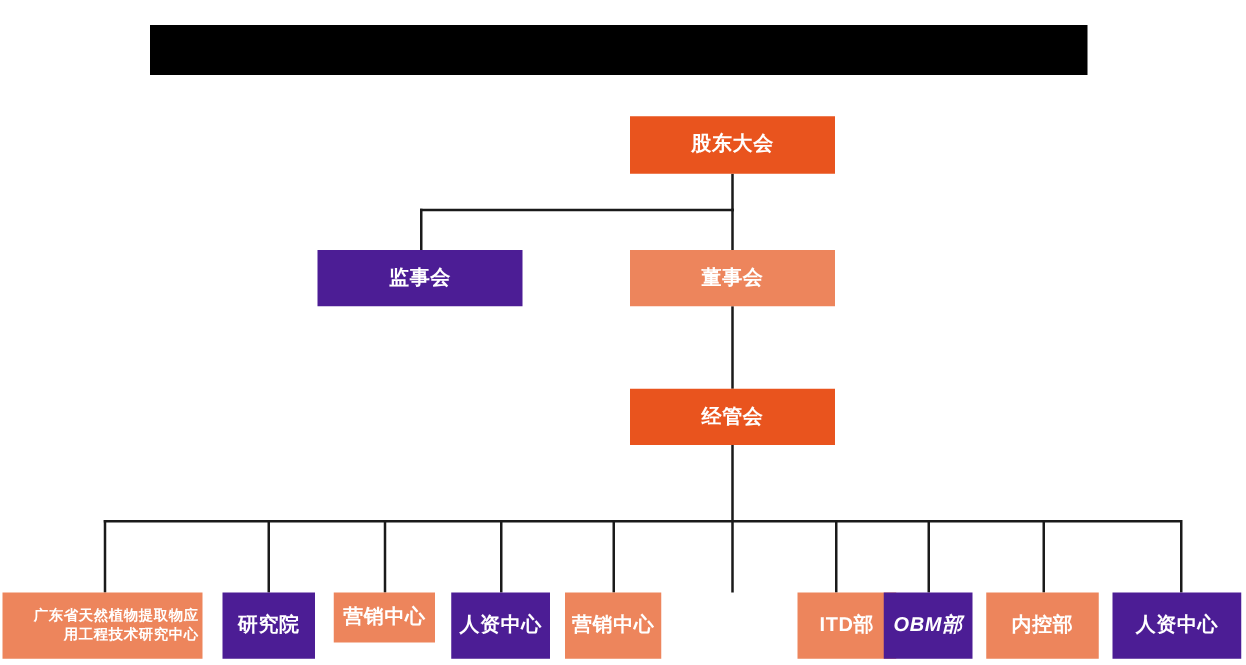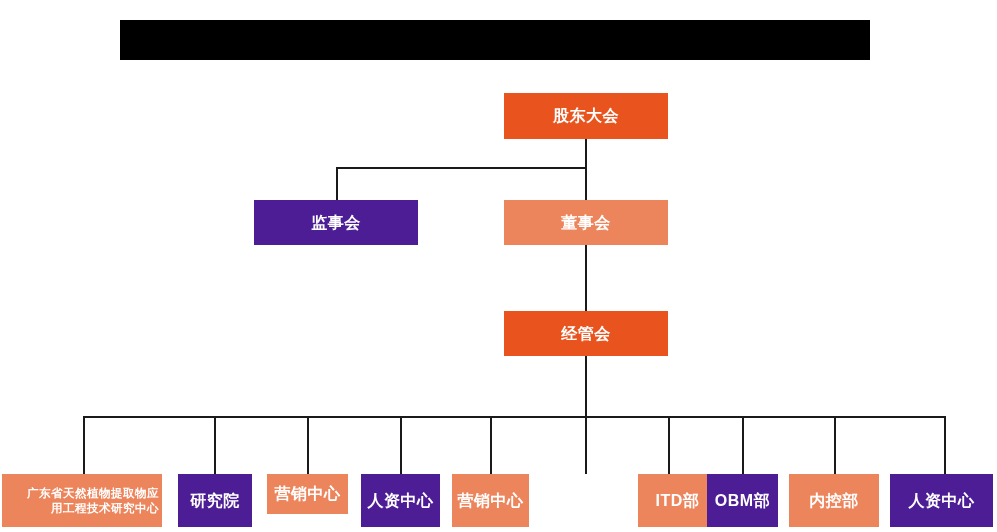--- a/index.html
+++ b/index.html
@@ -124,21 +124,21 @@
 
   <div class="node tone-light size-md" style="left:452px; top:474px; width:77px; height:53px;">
     <span class="lbl">营销中心</span>
   </div>
 
 
   <div class="node tone-light size-md" style="left:638px; top:474px; width:79px; height:53px;">
     <span class="lbl">ITD部</span>
   </div>
 
-  <div class="node tone-dark size-md" style="left:707px; top:474px; width:71px; height:53px;">
+  <div class="node tone-dark size-md" style="left:707px; top:474px; width:71px; height:53px;font-style:italic;">
     <span class="lbl">OBM部</span>
   </div>
 
   <div class="node tone-light size-md" style="left:789px; top:474px; width:90px; height:53px;">
     <span class="lbl">内控部</span>
   </div>
 
   <div class="node tone-dark size-md" style="left:890px; top:474px; width:103px; height:53px;">
     <span class="lbl">人资中心</span>
   </div>

